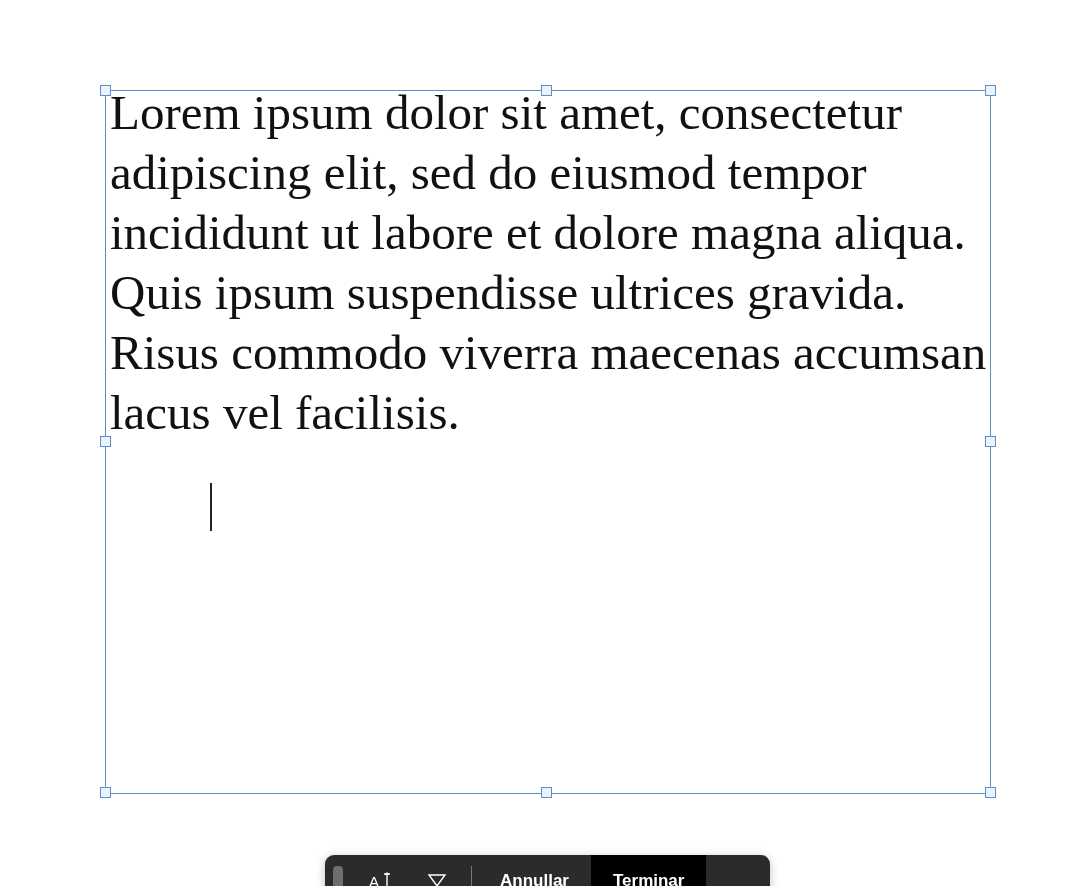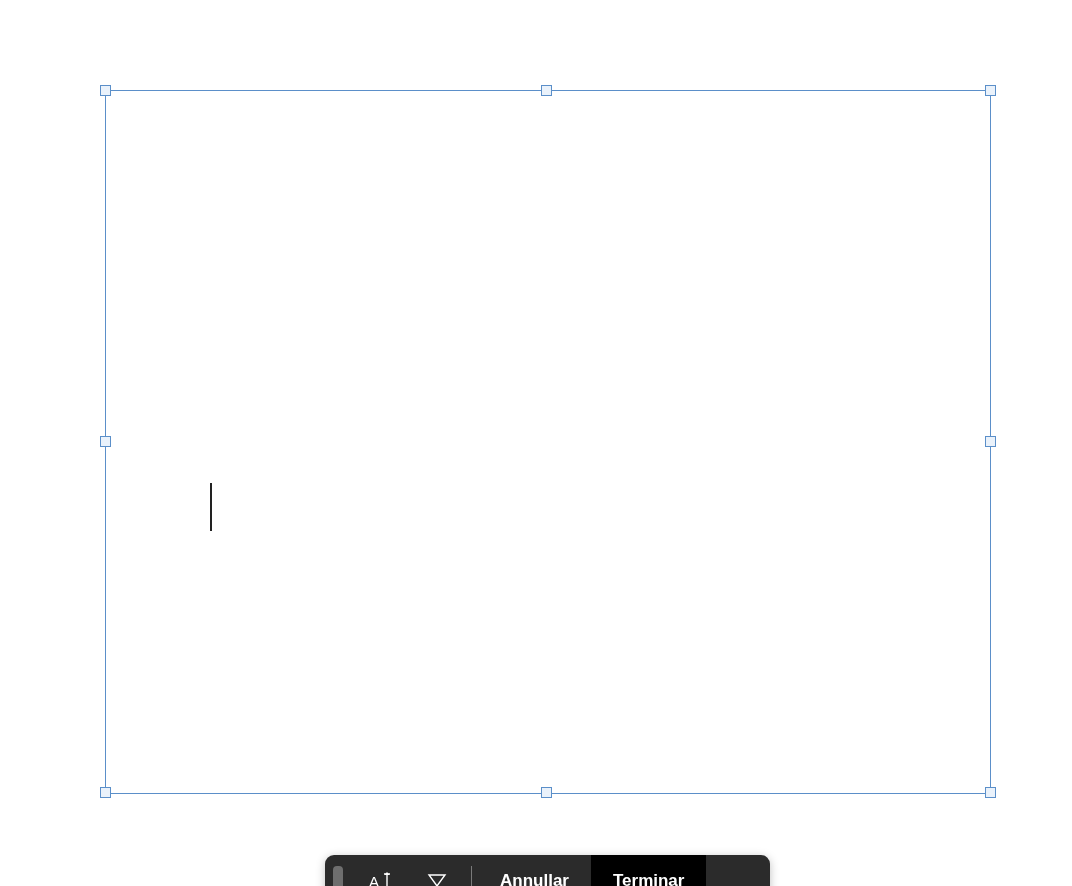--- a/index.html
+++ b/index.html
@@ -112,20 +112,21 @@
     flex: 0 0 auto;
   }
   #toolbar .tool-text.primary {
     background: #000000;
   }
 </style>
 </head>
 <body>
 
 <div id="text-frame">
+  <div id="text-content">Lorem ipsum dolor sit amet, consectetur adipiscing elit, sed do eiusmod tempor incididunt ut labore et dolore magna aliqua. Quis ipsum suspendisse ultrices gravida. Risus commodo viverra maecenas accumsan lacus vel facilisis.</div>
   <div id="text-caret"></div>
 </div>
 
 <div class="handle" style="left:100px; top:85px;"></div>
 <div class="handle" style="left:541px; top:85px;"></div>
 <div class="handle" style="left:985px; top:85px;"></div>
 <div class="handle" style="left:100px; top:436px;"></div>
 <div class="handle" style="left:985px; top:436px;"></div>
 <div class="handle" style="left:100px; top:787px;"></div>
 <div class="handle" style="left:541px; top:787px;"></div>

